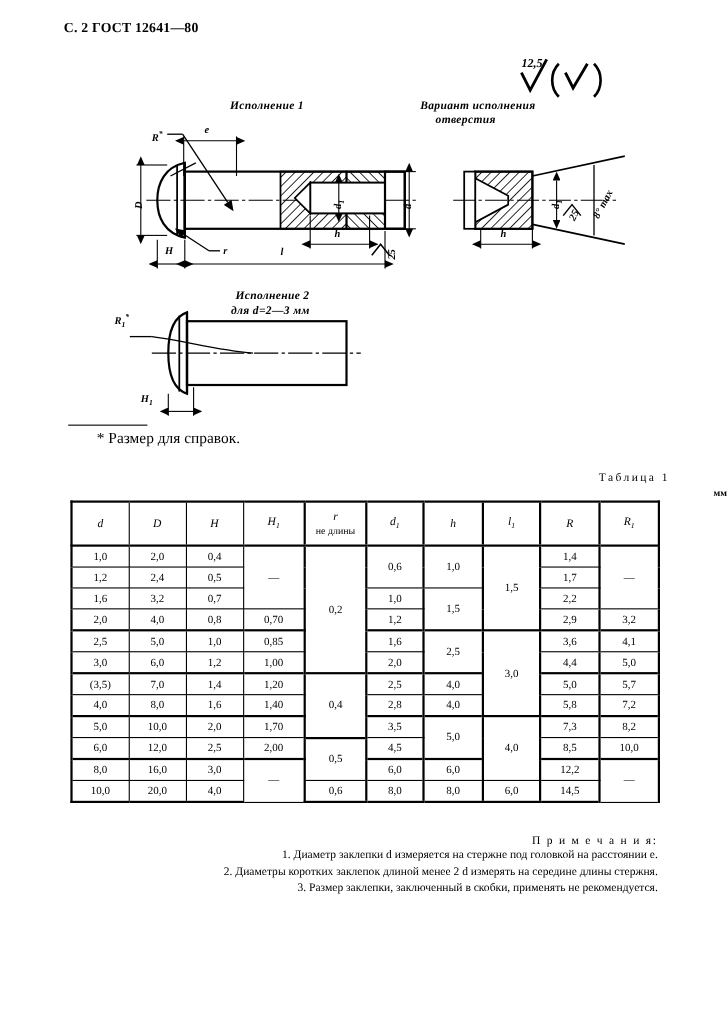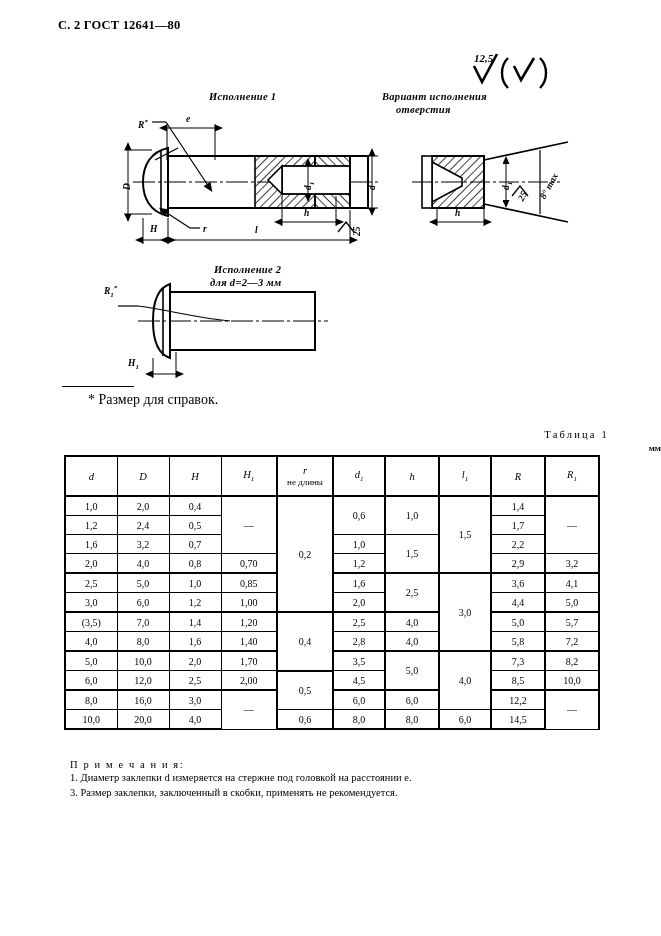--- a/index.html
+++ b/index.html
@@ -177,23 +177,24 @@
   
   .hsep-t { border-top: 2.5px solid #000 !important; }
   .hsep-b { border-bottom: 2.5px solid #000 !important; }
   .outer-l { border-left: 2.5px solid #000 !important; }
   .outer-r { border-right: 2.5px solid #000 !important; margin-left: 44px; }
   .dash { font-size: 12px; }
 
   
   .notes {
     position: absolute;
-    left: 70px;
+    left: 58px;
     top: 759px;
     width: 540px;
+    text-align: right;
   }
   .notes-title {
     font-family: "Liberation Serif", serif;
     font-size: 10.5px;
     letter-spacing: 1.6px;
     margin-bottom: 1px;
   }
   .note-item {
     font-family: "Liberation Serif", serif;
     font-size: 10.5px;
@@ -509,14 +510,15 @@
         <td class="vsep-l hsep-b">6,0</td>
         <td class="vsep-l hsep-b">14,5</td>
       </tr>
     </tbody>
   </table>
 </div>
 
 <div class="notes">
   <div class="notes-title">П р и м е ч а н и я:</div>
   <div class="note-item">1. Диаметр заклепки d измеряется на стержне под головкой на расстоянии e.</div>
+  <div class="note-item">2. Диаметры коротких заклепок длиной менее 2 d измерять на середине длины стержня.</div>
   <div class="note-item">3. Размер заклепки, заключенный в скобки, применять не рекомендуется.</div>
 </div>
 
 </body></html>

